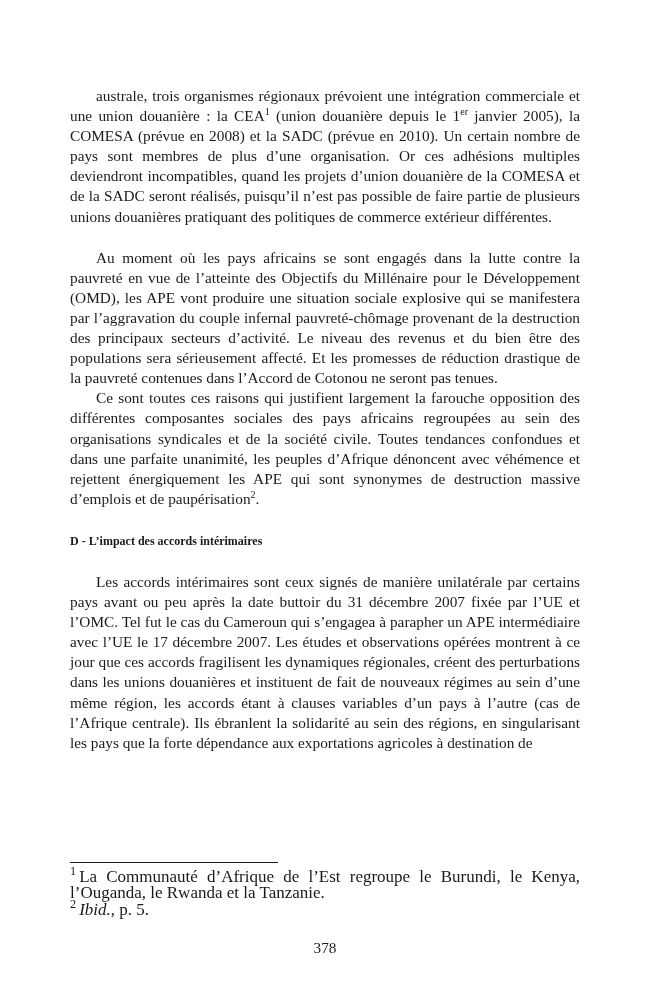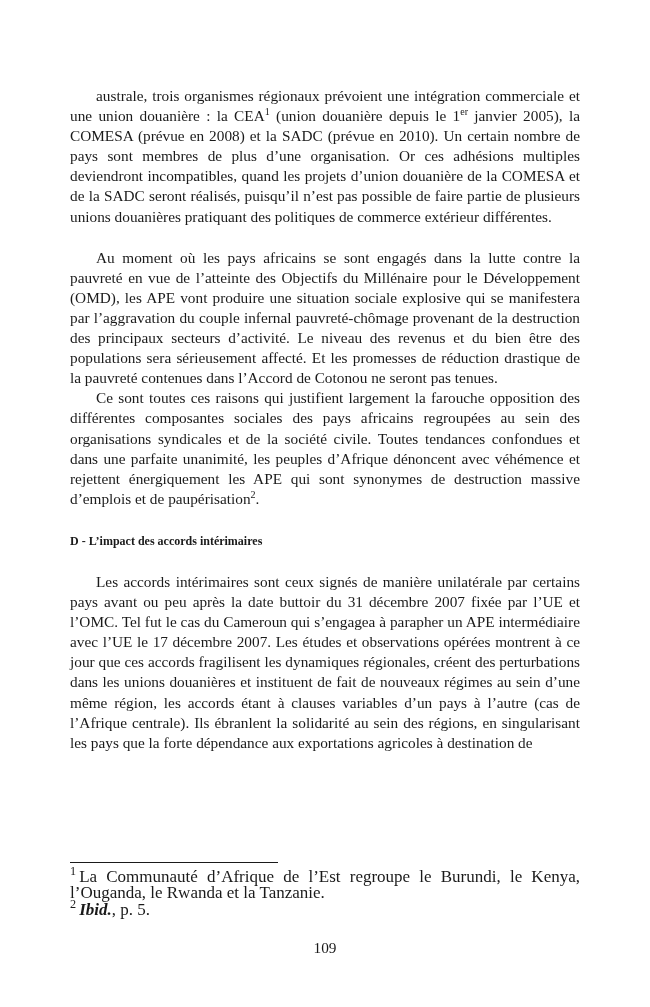--- a/index.html
+++ b/index.html
@@ -80,21 +80,20 @@
     line-height: 16.4px;
     text-align: justify;
     text-indent: 0;
   }
   p.footnote sup {
     font-size: 0.72em;
     margin-right: 3px;
   }
   .fn-italic {
     font-style: italic;
-    font-weight: bold;
   }
   .page-number {
     position: absolute;
     left: 0;
     top: 938px;
     width: 650px;
     text-align: center;
     font-size: 15.3px;
     line-height: 20px;
   }
@@ -123,15 +122,15 @@
     <p class="body-par">Les accords intérimaires sont ceux signés de manière unilatérale par certains pays avant ou peu après la date buttoir du 31 décembre 2007 fixée par l’UE et l’OMC. Tel fut le cas du Cameroun qui s’engagea à parapher un APE intermédiaire avec l’UE le 17 décembre 2007. Les études et observations opérées montrent à ce jour que ces accords fragilisent les dynamiques régionales, créent des perturbations dans les unions douanières et instituent de fait de nouveaux régimes au sein d’une même région, les accords étant à clauses variables d’un pays à l’autre (cas de l’Afrique centrale). Ils ébranlent la solidarité au sein des régions, en singularisant les pays que la forte dépendance aux exportations agricoles à destination de</p>
 
   </div>
 
   <div class="footnotes">
     <hr class="fn-rule">
     <p class="footnote"><sup>1</sup><span>La Communauté d’Afrique de l’Est regroupe le Burundi, le Kenya, l’Ouganda, le Rwanda et la Tanzanie.</span></p>
     <p class="footnote"><sup>2</sup><span class="fn-italic">Ibid.</span><span>, p. 5.</span></p>
   </div>
 
-  <div class="page-number">109</div>
+  <div class="page-number">378</div>
 
 </div>
 
 </body></html>

